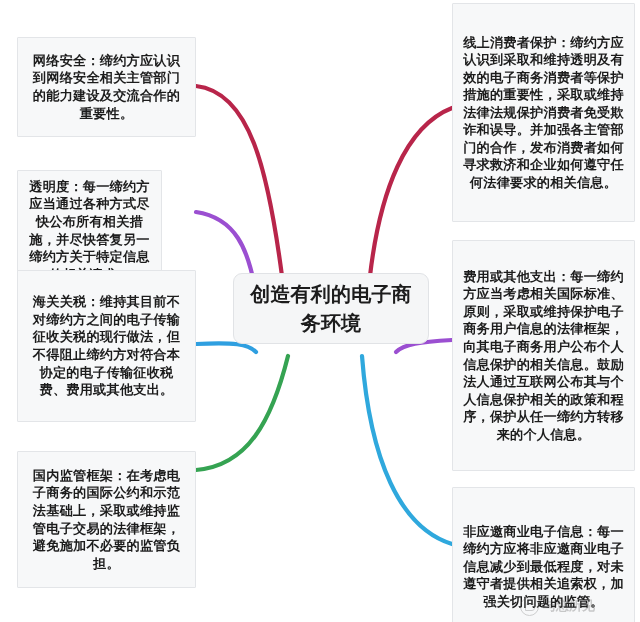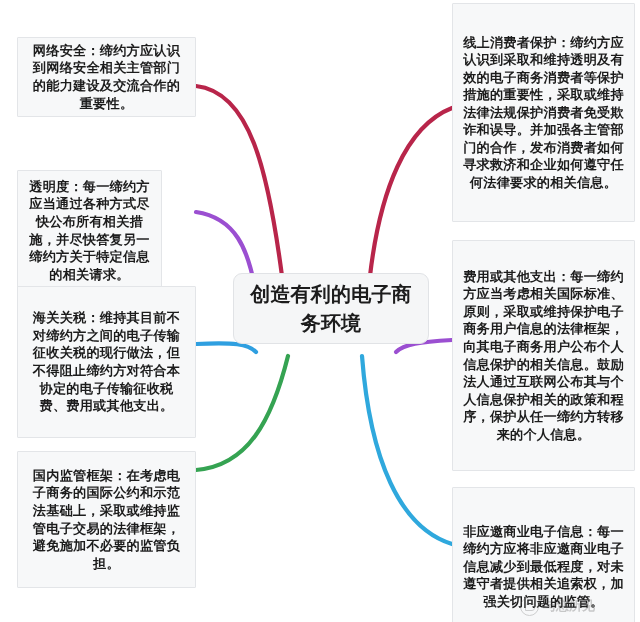--- a/index.html
+++ b/index.html
@@ -108,29 +108,29 @@
       <path d="M196,86 C250,92 268,170 282,276" stroke="#b8254a"></path>
       <path d="M196,212 C236,218 248,250 255,288" stroke="#9b4fd1"></path>
       <path d="M196,344 C234,342 248,344 256,352" stroke="#2f9fe0"></path>
       <path d="M196,470 C248,466 272,420 288,356" stroke="#35a352"></path>
       <path d="M452,108 C406,126 380,190 370,276" stroke="#b8254a"></path>
       <path d="M452,340 C420,342 404,344 396,352" stroke="#9b4fd1"></path>
       <path d="M452,544 C400,528 370,460 362,356" stroke="#2fa8dd"></path>
     </g>
   </svg>
 
-  <div class="node leaf" style="left:17px; top:37px; width:179px; height:80px;">
+  <div class="node leaf" style="left:17px; top:37px; width:179px; height:100px;">
     <span class="txt">网络安全：缔约方应认识到网络安全相关主管部门的能力建设及交流合作的重要性。</span>
   </div>
 
   <div class="node leaf" style="left:17px; top:150px; width:145px; height:121px;margin-top:20px;">
     <span class="txt">透明度：每一缔约方应当通过各种方式尽快公布所有相关措施，并尽快答复另一缔约方关于特定信息的相关请求。</span>
   </div>
 
-  <div class="node leaf" style="left:17px; top:286px; width:179px; height:152px;">
+  <div class="node leaf" style="left:17px; top:270px; width:179px; height:152px;">
     <span class="txt">海关关税：维持其目前不对缔约方之间的电子传输征收关税的现行做法，但不得阻止缔约方对符合本协定的电子传输征收税费、费用或其他支出。</span>
   </div>
 
   <div class="node leaf" style="left:17px; top:451px; width:179px; height:137px;">
     <span class="txt">国内监管框架：在考虑电子商务的国际公约和示范法基础上，采取或维持监管电子交易的法律框架，避免施加不必要的监管负担。</span>
   </div>
 
   <div class="node leaf" style="left:452px; top:3px; width:183px; height:219px;">
     <span class="txt">线上消费者保护：缔约方应认识到采取和维持透明及有效的电子商务消费者等保护措施的重要性，采取或维持法律法规保护消费者免受欺诈和误导。并加强各主管部门的合作，发布消费者如何寻求救济和企业如何遵守任何法律要求的相关信息。</span>
   </div>

